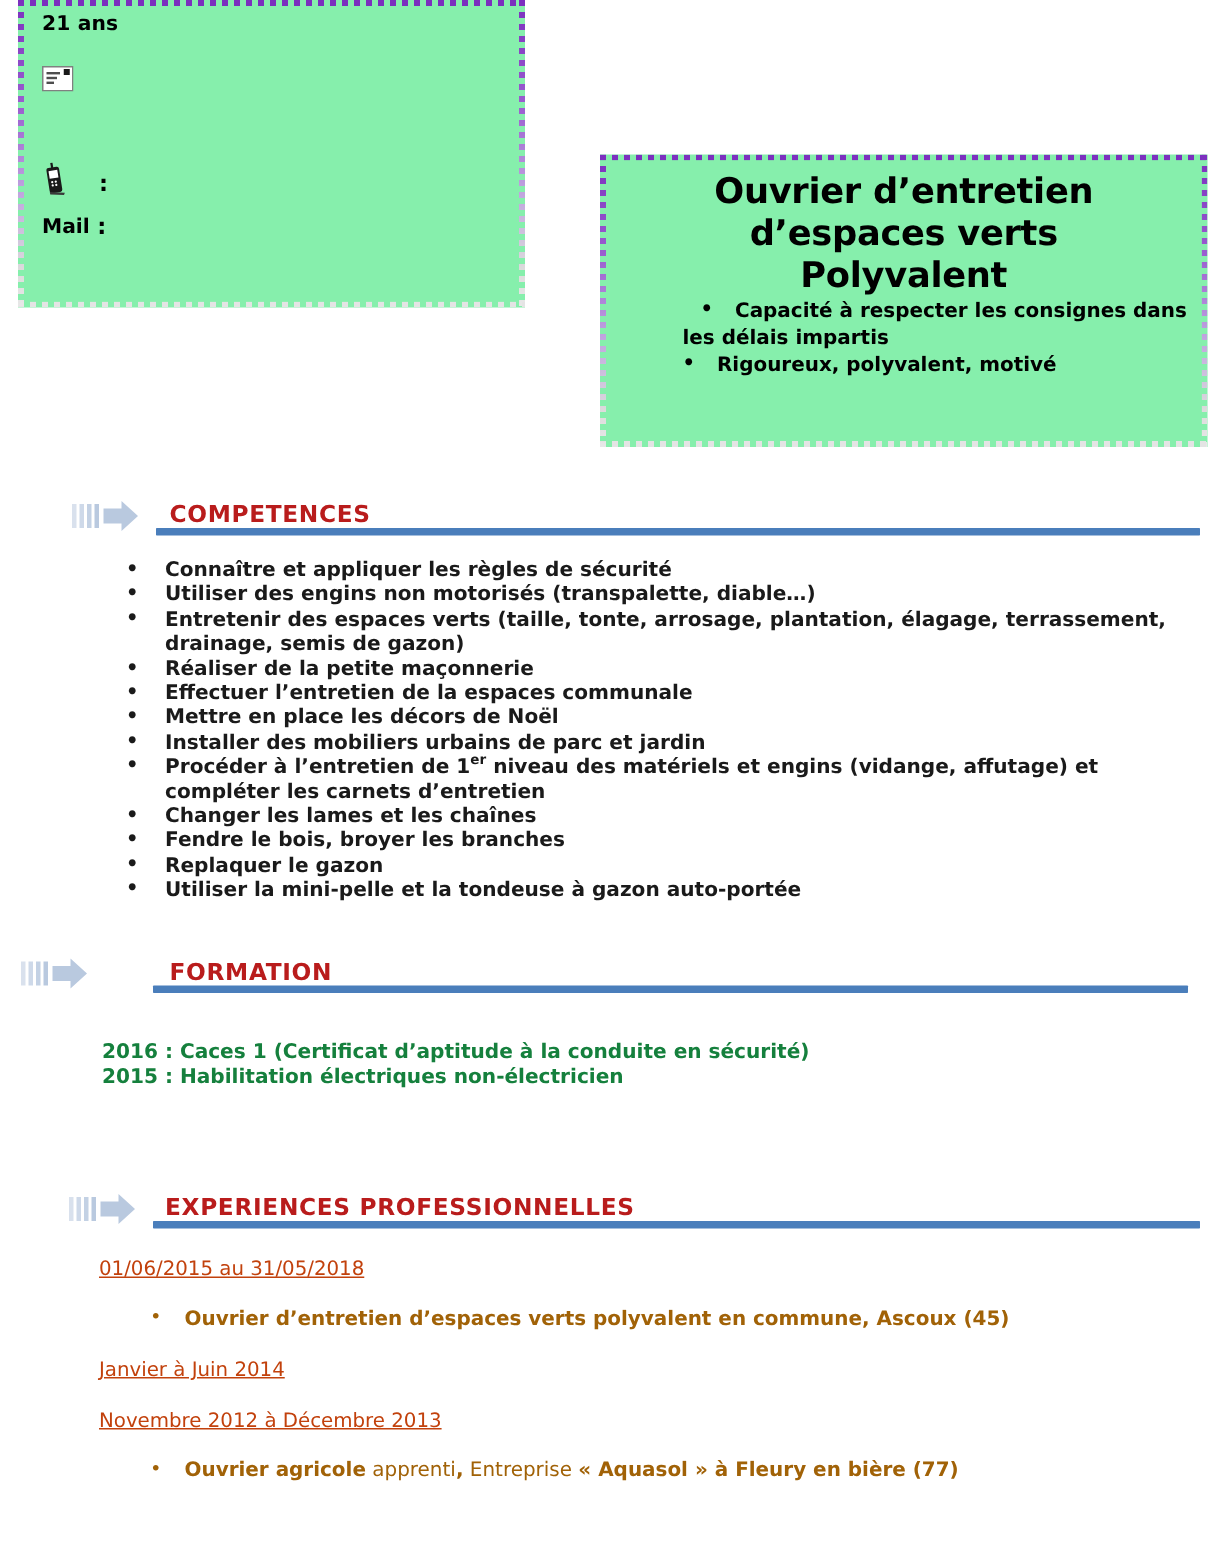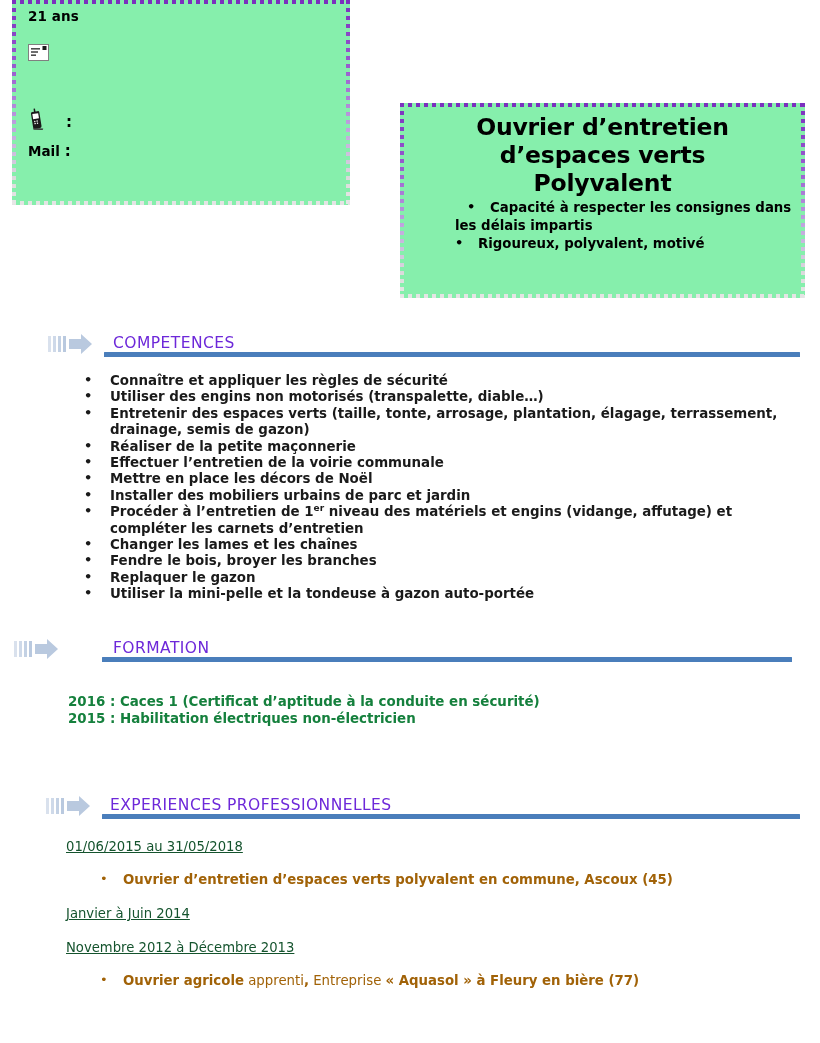--- a/index.html
+++ b/index.html
@@ -160,23 +160,23 @@
     height: 34px;
   }
   .arrow-icon {
     position: absolute;
     left: 0;
     top: 2px;
   }
   .section-title {
     position: absolute;
     font-size: 15.5px;
-    font-weight: normal;
+    font-weight: bold;
     letter-spacing: .45px;
-    color: #6d28d9;
+    color: #b91c1c;
     white-space: nowrap;
   }
   .section-rule {
     position: absolute;
     height: 5px;
     background: #4A7EBB;
     border-radius: .5px;
   }
 
   #head-competences { left: 48px; top: 330px; }
@@ -239,21 +239,21 @@
   #experiences {
     position: absolute;
     left: 0;
     top: 838px;
     width: 820px;
   }
   .exp-date {
     margin-left: 66px;
     font-size: 13.2px;
     text-decoration: underline;
-    color: #14532d;
+    color: #c2410c;
     line-height: 17px;
   }
   .exp-item {
     position: relative;
     margin: 16px 0 0 0;
     padding-left: 123px;
     font-size: 13.3px;
     line-height: 17px;
     color: #a16207;
   }
@@ -352,21 +352,21 @@
   </span>
   <span class="section-title">COMPETENCES</span>
 </div>
 <div class="section-rule" id="rule-competences"></div>
 
 <ul id="competences-list">
   <li>Connaître et appliquer les règles de sécurité</li>
   <li>Utiliser des engins non motorisés (transpalette, diable…)</li>
   <li>Entretenir des espaces verts (taille, tonte, arrosage, plantation, élagage, terrassement, drainage, semis de gazon)</li>
   <li>Réaliser de la petite maçonnerie</li>
-  <li>Effectuer l’entretien de la voirie communale</li>
+  <li>Effectuer l’entretien de la espaces communale</li>
   <li>Mettre en place les décors de Noël</li>
   <li>Installer des mobiliers urbains de parc et jardin</li>
   <li>
     <span>Procéder à l’entretien de 1</span><sup class="ord">er</sup><span> niveau des matériels et engins (vidange, affutage) et compléter les carnets d’entretien</span>
   </li>
   <li>Changer les lames et les chaînes</li>
   <li>Fendre le bois, broyer les branches</li>
   <li>Replaquer le gazon</li>
   <li>Utiliser la mini-pelle et la tondeuse à gazon auto-portée</li>
 </ul>

